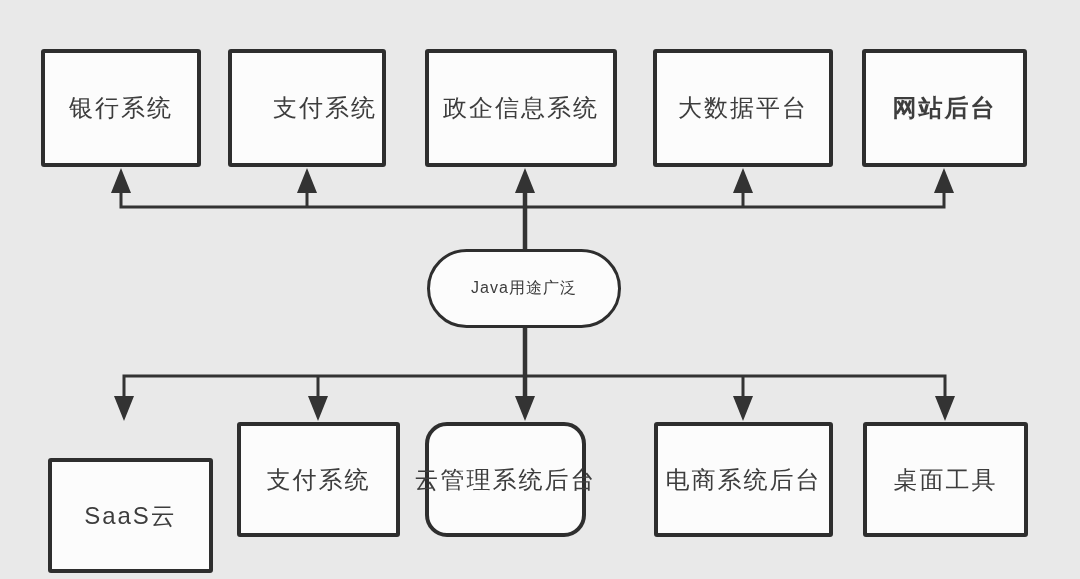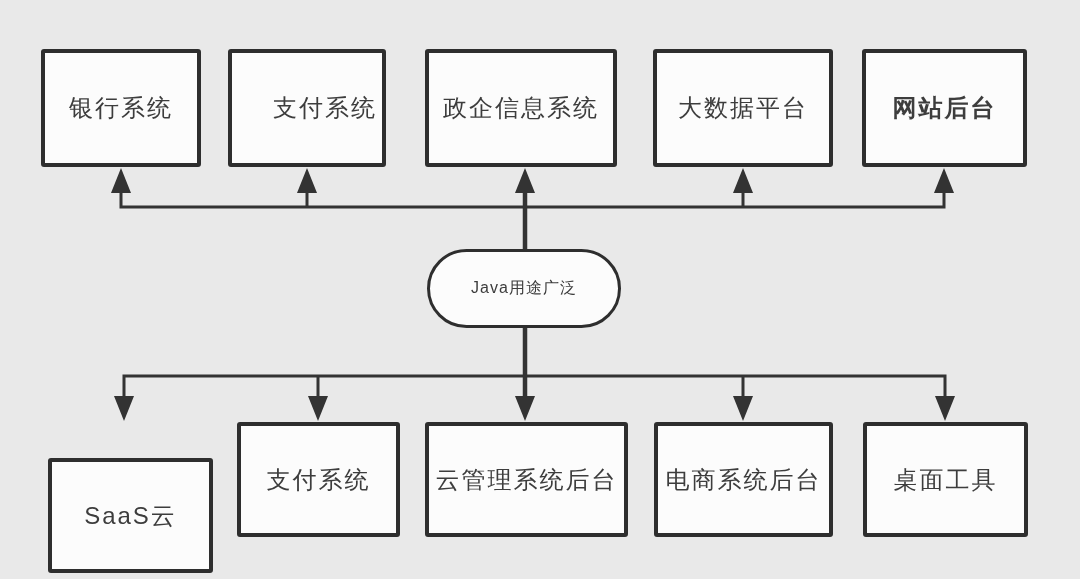--- a/index.html
+++ b/index.html
@@ -61,21 +61,21 @@
   }
   
   .n-t0{left:41px;top:49px;width:160px;}
   .n-t1{left:228px;top:49px;width:158px;padding-left:36px;}
   .n-t2{left:425px;top:49px;width:192px;}
   .n-t3{left:653px;top:49px;width:180px;}
   .n-t4{left:862px;top:49px;width:165px;font-weight:bold;}
   
   .n-b0{left:48px;top:422px;width:165px;margin-top:36px;}
   .n-b1{left:237px;top:422px;width:163px;}
-  .n-b2{left:425px;top:422px;width:203px;}
+  .n-b2{left:425px;top:422px;width:161px;border-radius:22px;}
   .n-b3{left:654px;top:422px;width:179px;align-items:center;}
   .n-b4{left:863px;top:422px;width:165px;}
 </style>
 </head>
 <body>
 
 <div class="canvas">
 
   <svg class="connector-layer" width="1080" height="579" viewBox="0 0 1080 579" xmlns="http://www.w3.org/2000/svg">
 

